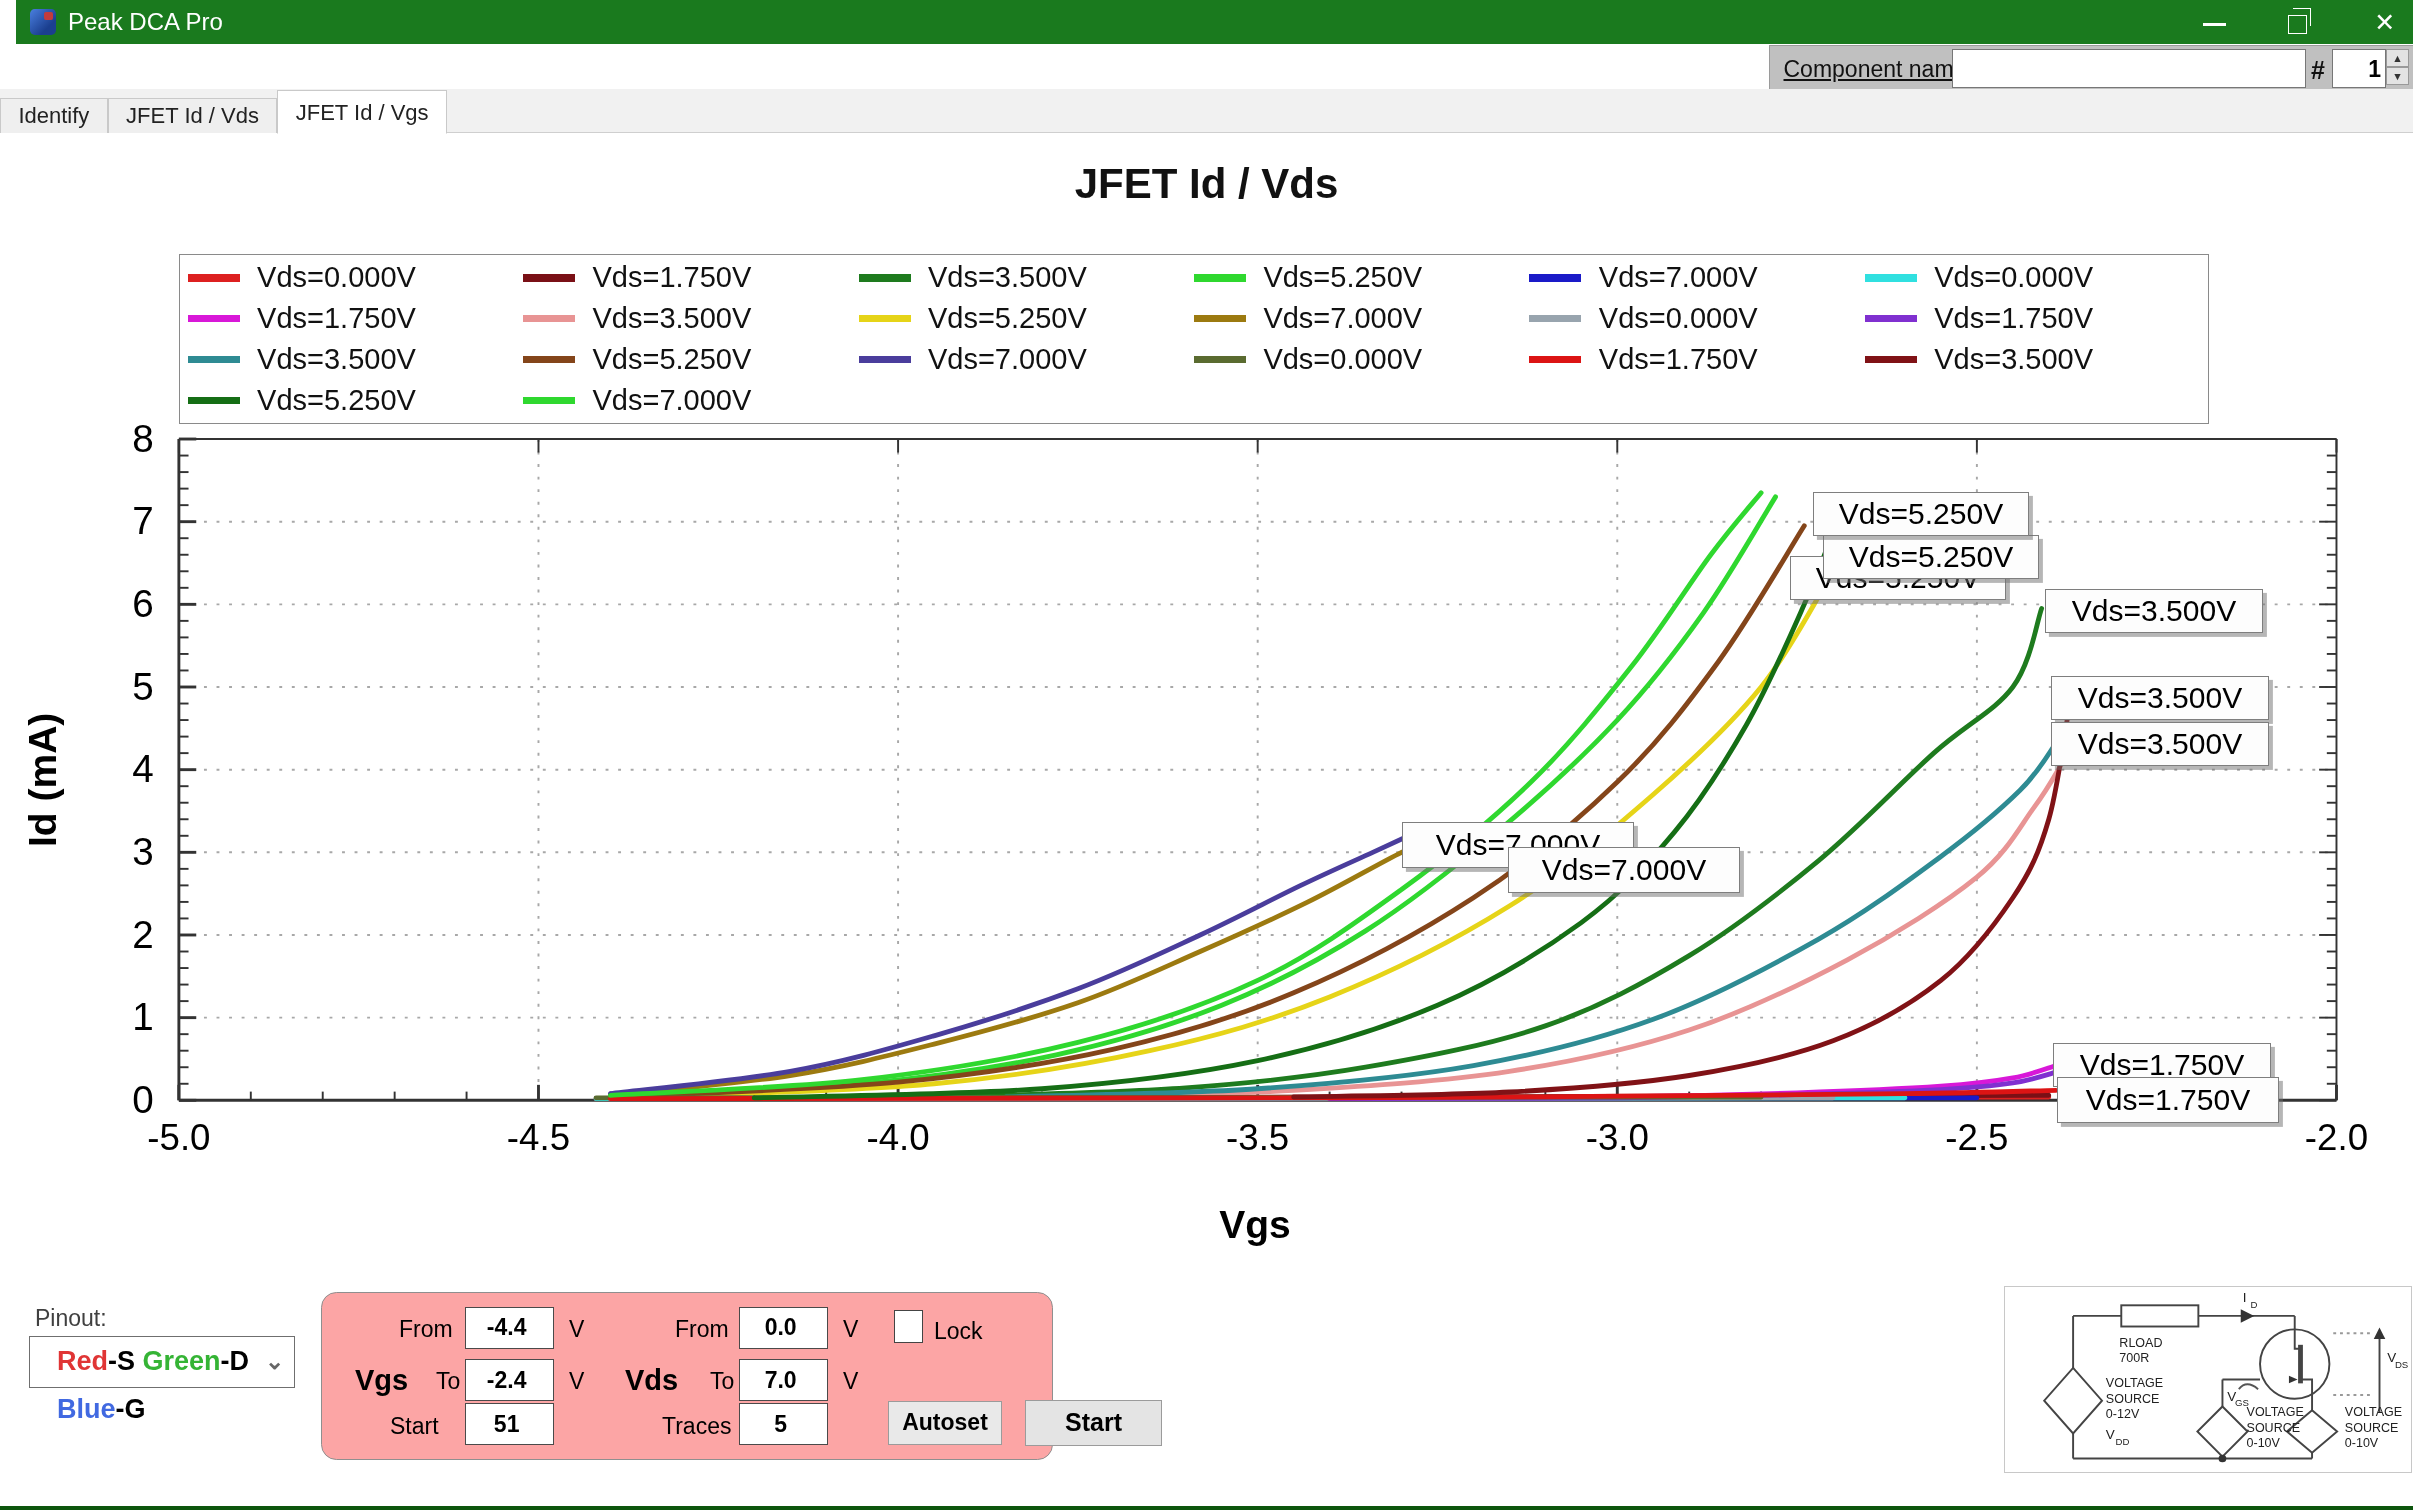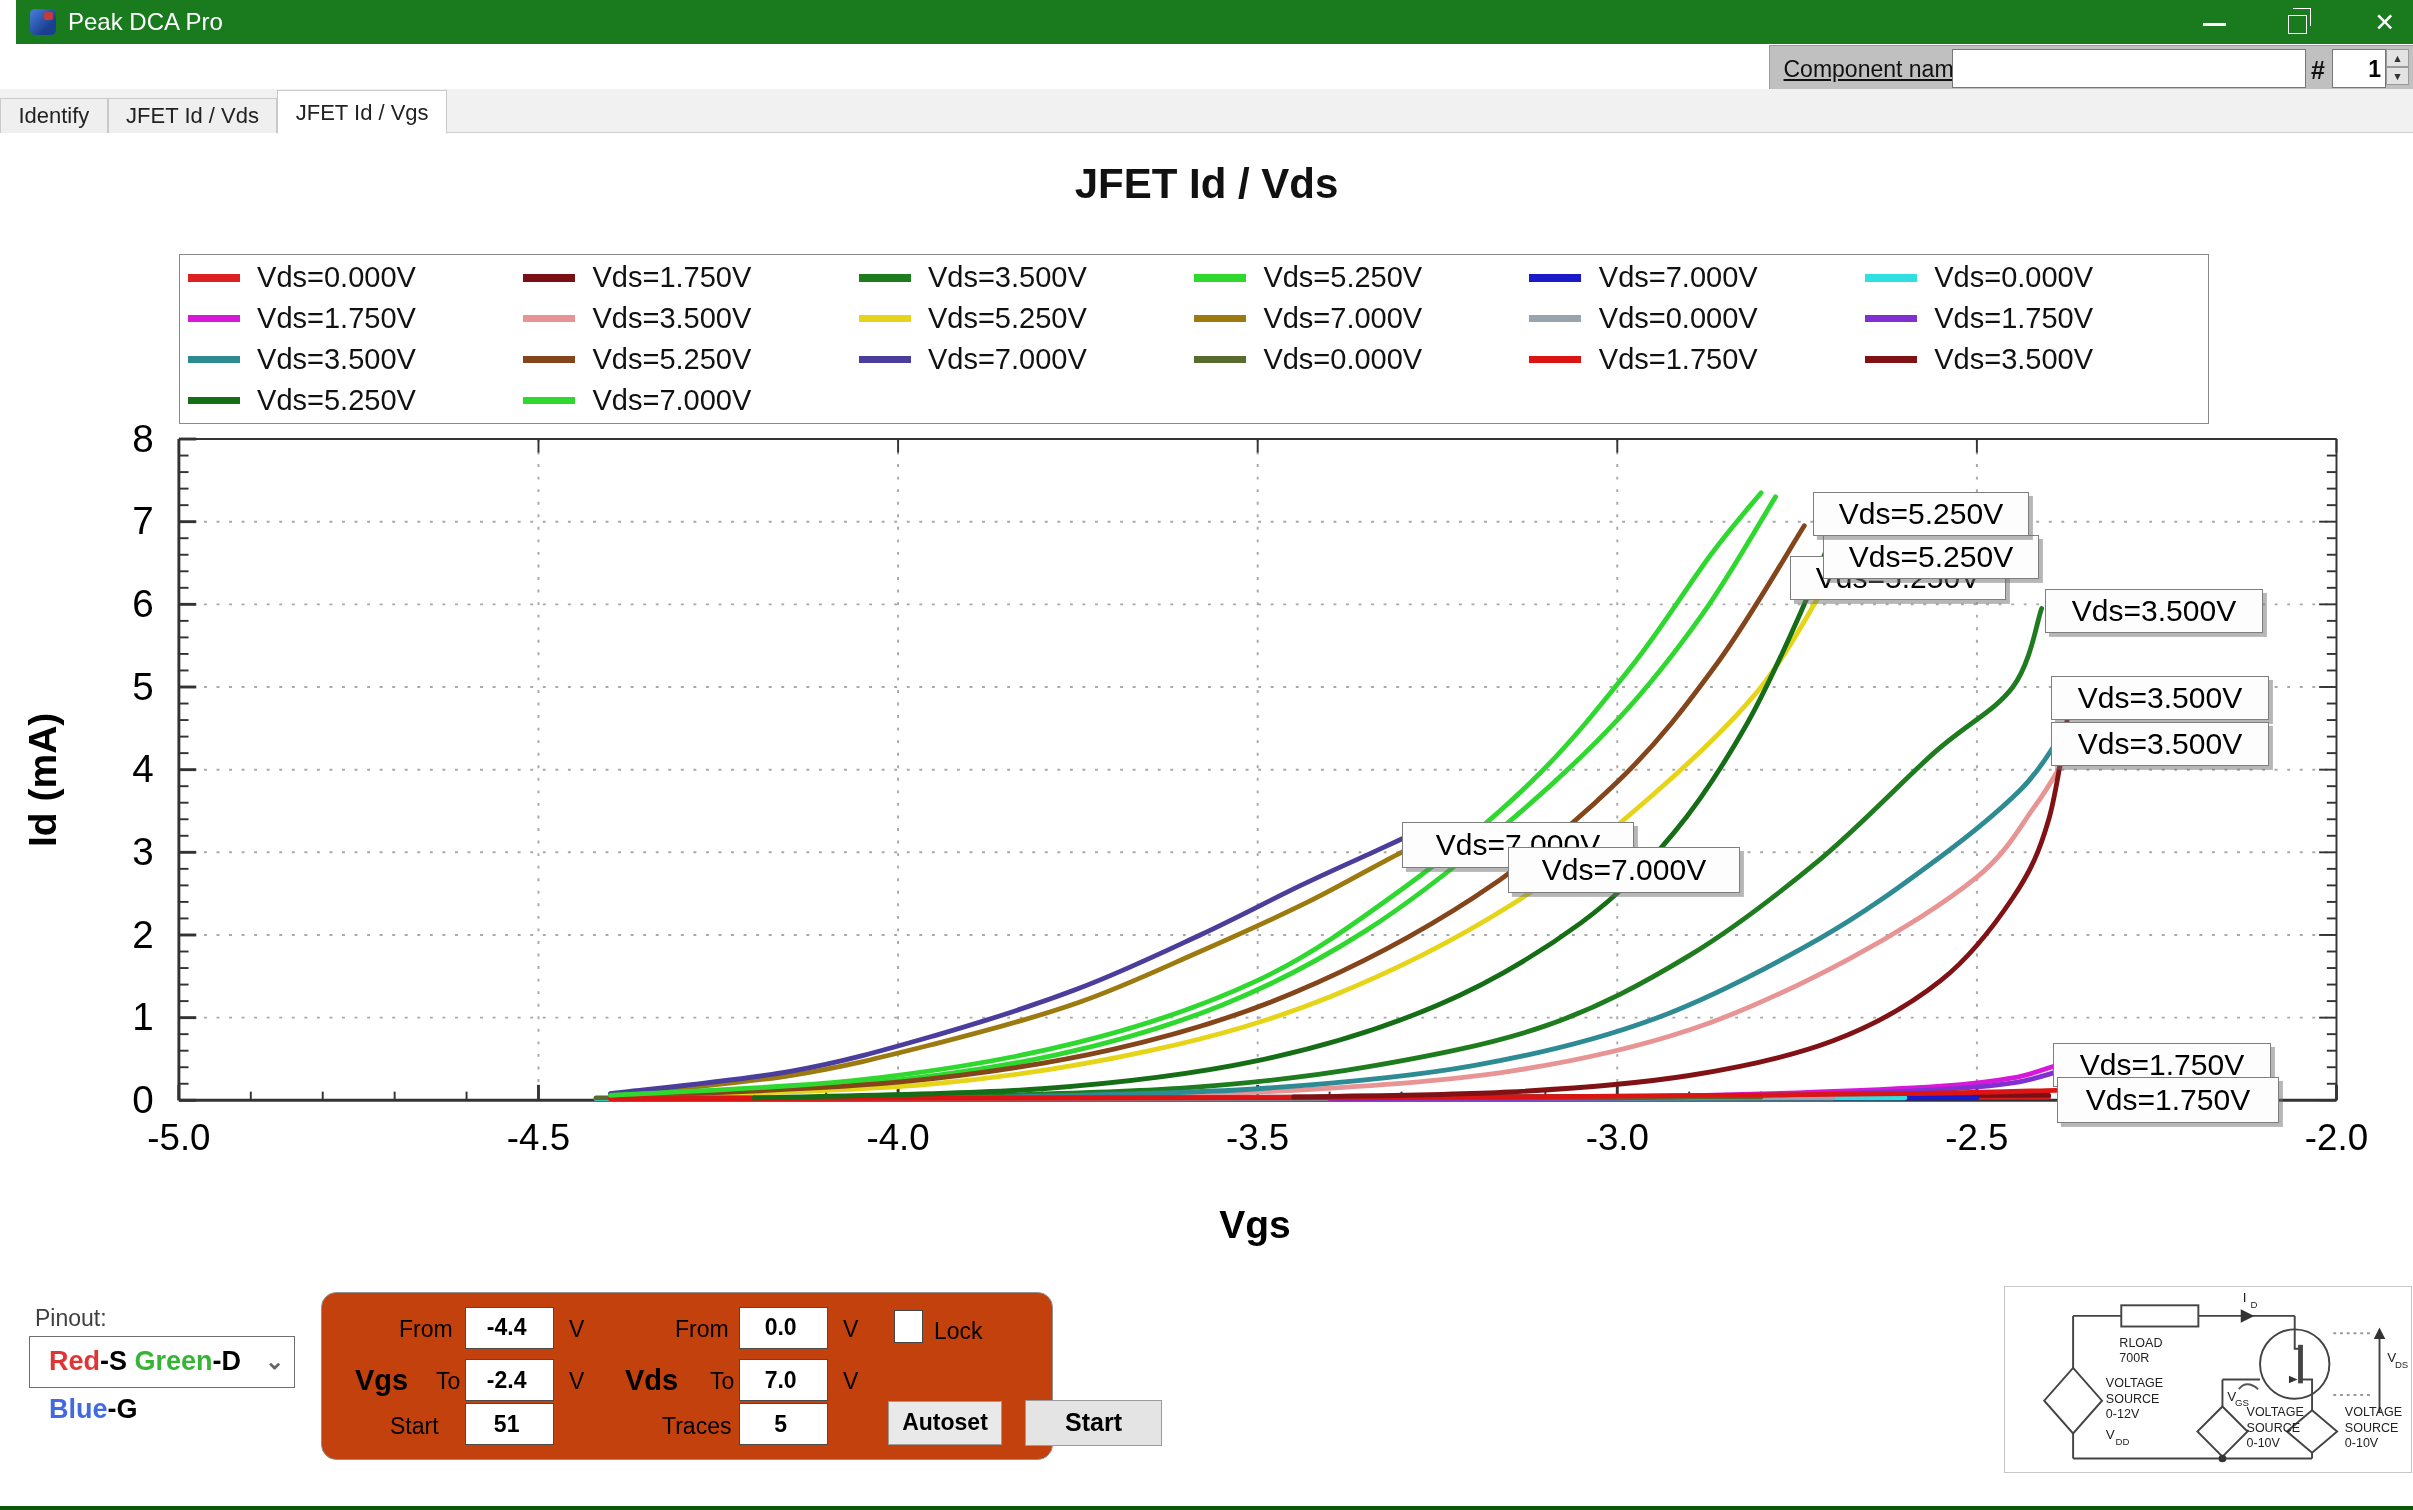--- a/index.html
+++ b/index.html
@@ -46,23 +46,23 @@
   .anno{position:absolute;background:#fdfdfd;border:1.9px solid #7e7e7e;box-shadow:3.9px 3.9px 0 rgba(110,110,110,.5);
     display:flex;align-items:center;justify-content:center;font-size:30px;color:#000;white-space:nowrap;overflow:hidden;box-sizing:border-box;z-index:6;}
   .axis-ylabel{position:absolute;left:21px;top:483px;height:328px;writing-mode:vertical-rl;transform:rotate(180deg);
     font-size:39px;font-weight:bold;color:#000;text-align:center;}
   .axis-xlabel{position:absolute;left:1110px;top:1070px;width:290px;text-align:center;font-size:39px;font-weight:bold;color:#000;}
   #plot{position:absolute;left:0;top:0;z-index:1;}
 
   
   .pinout-label{position:absolute;left:35px;top:1172px;font-size:23px;color:#404040;}
   .pinout-select{position:absolute;left:29px;top:1203px;width:266px;height:52px;background:#fff;border:1.9px solid #6f6f6f;box-sizing:border-box;
-    font-size:27px;font-weight:bold;line-height:48px;padding-left:19px;}
+    font-size:27px;font-weight:bold;line-height:48px;padding-left:27px;}
   .pinout-select .chev{position:absolute;right:9.7px;top:0;color:#666;font-size:23px;}
-  .panel{position:absolute;left:321px;top:1159px;width:732px;height:168px;background:#c2410c;border:1.9px solid #8f8f8f;border-radius:15.4px;box-sizing:border-box;}
+  .panel{position:absolute;left:321px;top:1159px;width:732px;height:168px;background:#fca5a5;border:1.9px solid #8f8f8f;border-radius:15.4px;box-sizing:border-box;}
   .panel .t{position:absolute;font-size:23px;color:#000;}
   .panel .big{position:absolute;font-size:29px;font-weight:bold;color:#000;}
   .panel input{position:absolute;width:89px;height:42px;background:#fff;border:1.9px solid #4a4a4a;font-size:23px;font-weight:bold;text-align:center;padding-right:7.7px;box-sizing:border-box;}
   .panel .chk{position:absolute;left:572px;top:17.4px;width:29px;height:33px;background:#fff;border:1.9px solid #444;box-sizing:border-box;}
   .panel .btn{position:absolute;left:566px;top:108px;width:114px;height:44px;background:#e9e9e9;border:1.9px solid #9b9b9b;
     font-size:23px;font-weight:bold;text-align:center;line-height:41px;box-sizing:border-box;}
   .start-btn{position:absolute;left:1025px;top:1267px;width:137px;height:46px;background:#e4e4e4;border:1.9px solid #9b9b9b;
     font-size:25px;font-weight:bold;text-align:center;line-height:42px;box-sizing:border-box;}
   .circuit{position:absolute;left:2004px;top:1153px;width:406px;height:185px;background:#fff;border:1px solid #c8c8c8;}
 

